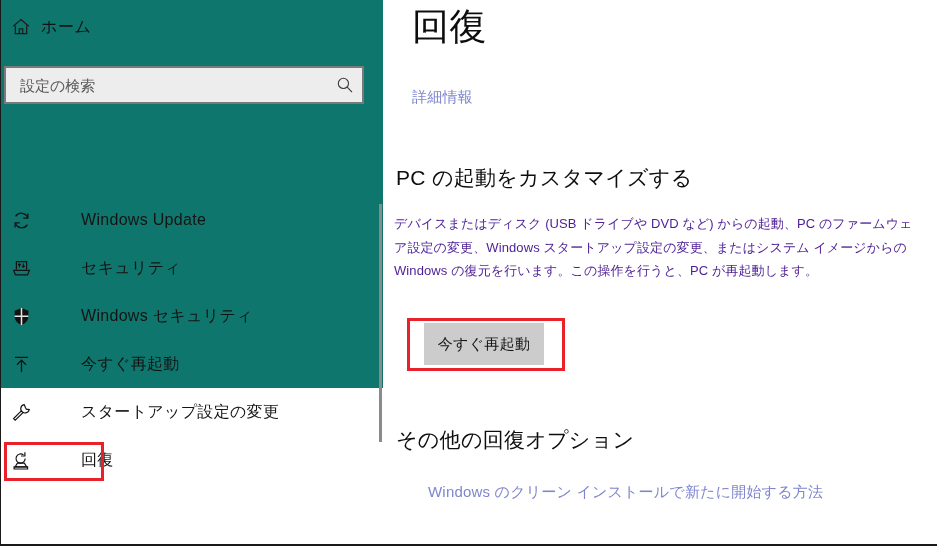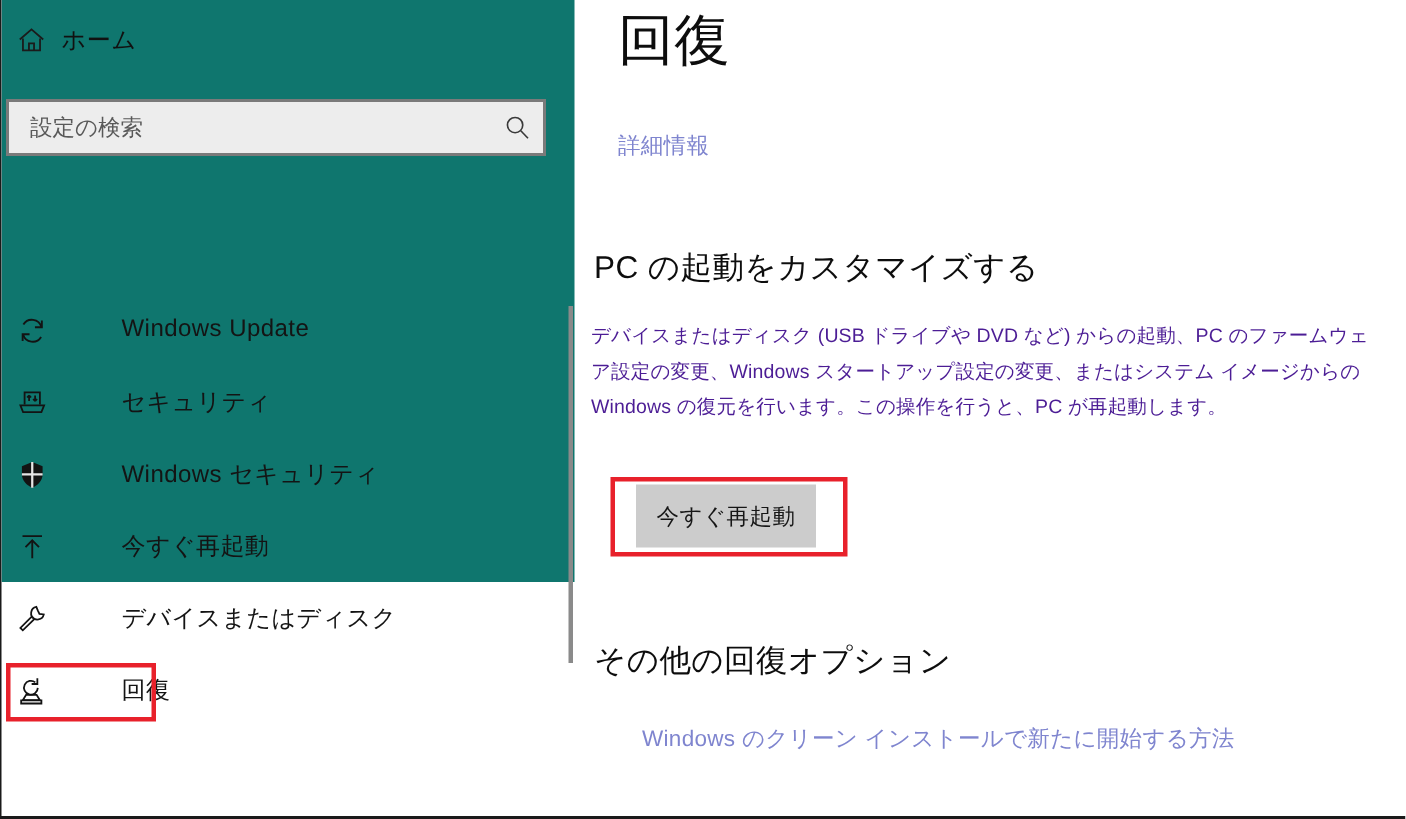--- a/index.html
+++ b/index.html
@@ -232,21 +232,21 @@
         </span>
         <span class="nav-label">今すぐ再起動</span>
       </div>
 
       <div class="nav-item">
         <span class="nav-icon">
           <svg width="21" height="21" viewBox="0 0 21 21" fill="none" stroke="currentColor" stroke-width="1.2">
             <path d="M13.2 2.6 A4.3 4.3 0 0 0 12.0 10.6 L4.2 18.2 L2.6 16.6 L10.3 8.9 A4.3 4.3 0 0 0 18.2 7.6 L15.3 7.2 L14.4 5.4 Z"></path>
           </svg>
         </span>
-        <span class="nav-label">デバイスまたはディスク</span>
+        <span class="nav-label">スタートアップ設定の変更</span>
       </div>
 
       <div class="nav-item selected">
         <span class="nav-hl"></span>
         <span class="nav-icon">
           <svg width="21" height="21" viewBox="0 0 21 21" fill="none" stroke="currentColor" stroke-width="1.2">
             <path d="M14.2 8.6 A4.6 4.6 0 1 1 12.5 4.9"></path>
             <path d="M13.9 2.2 L13.9 6.0 L10.1 6.0"></path>
             <path d="M3.1 16.9 L16.6 16.9 L16.6 19.0 L3.1 19.0 Z"></path>
             <path d="M6.4 13.2 L13.4 13.2 L15.6 16.8 L4.2 16.8 Z"></path>

